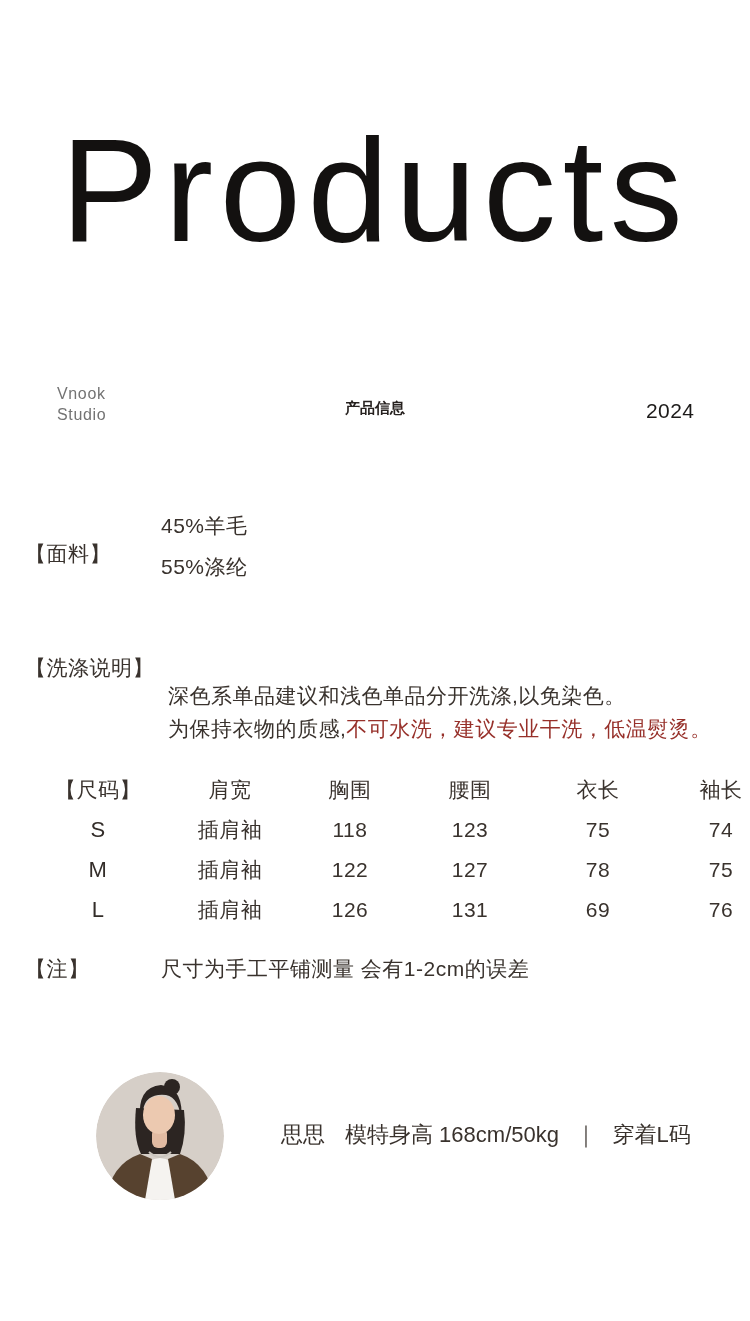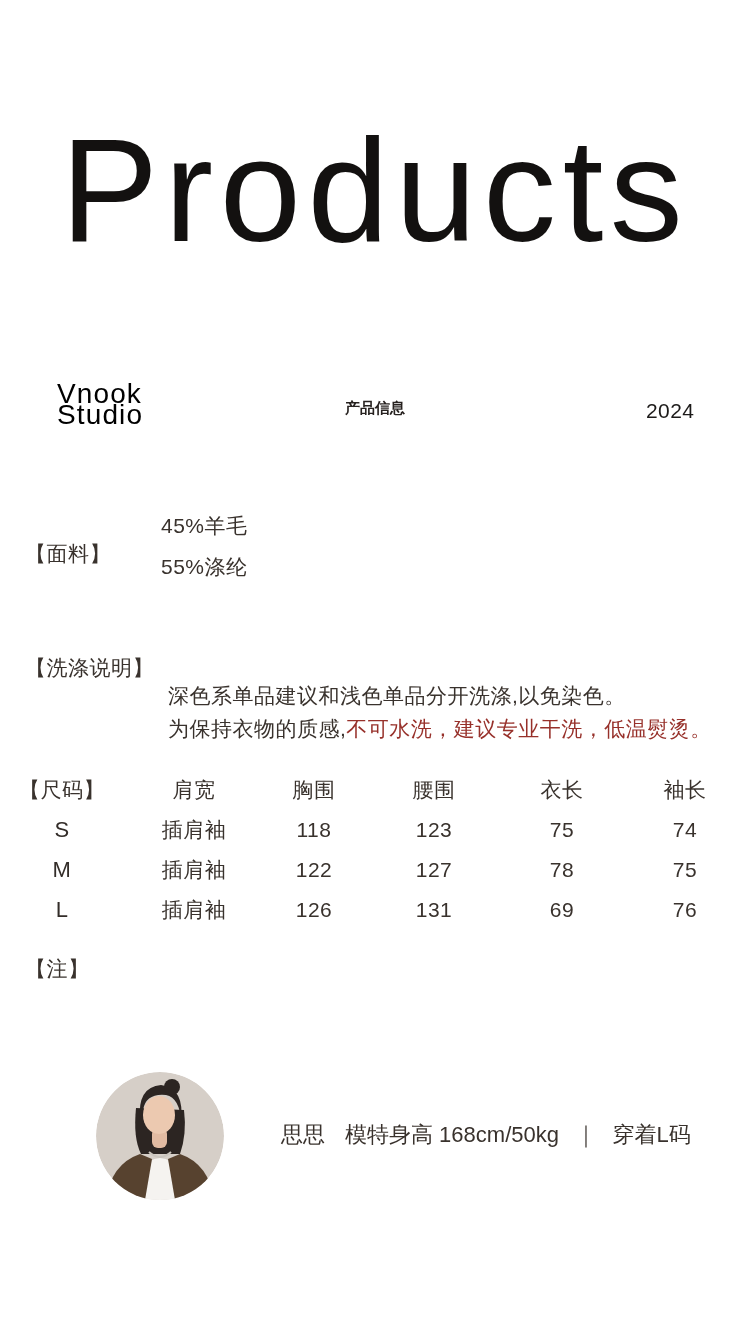--- a/index.html
+++ b/index.html
@@ -21,22 +21,22 @@
     letter-spacing:0.045em;
     line-height:1;
     color:#131110;
     white-space:nowrap;
   }
   .title-line1{top:118px;}
   .title-line2{top:232px;}
   
   .brand{
     position:absolute;left:57px;top:383px;
-    font-size:28px;line-height:21px;letter-spacing:0.04em;
-    font-weight:500;color:#000000;white-space:pre-line;
+    font-size:16px;line-height:21px;letter-spacing:0.04em;
+    font-weight:500;color:#737373;white-space:pre-line;
   }
   .subtitle{
     position:absolute;left:0;right:0;top:399px;
     text-align:center;font-size:15px;font-weight:700;color:#272220;
   }
   .year{
     position:absolute;left:646px;top:399px;
     font-size:21px;color:#1c1a19;letter-spacing:0.02em;
   }
   
@@ -48,21 +48,21 @@
     position:absolute;
     font-size:21px;line-height:24px;color:#39322d;letter-spacing:0.5px;
     white-space:nowrap;
   }
   .red{color:#97302a;}
   
   .size-table{position:absolute;left:0;top:770px;width:750px;}
   .size-row{
     display:grid;
     grid-template-columns:124px 140px 100px 140px 116px 130px;
-    height:40px;align-items:center;
+    height:40px;align-items:center;padding-left:36px;
   }
   .size-row > div{
     text-align:center;font-size:21px;color:#39322d;letter-spacing:0.5px;
   }
   .size-row .sz{font-size:22px;color:#332d29;}
   
   .avatar{
     position:absolute;left:96px;top:1072px;width:128px;height:128px;
     border-radius:50%;overflow:hidden;
   }
@@ -122,20 +122,21 @@
       <div class="sz">L</div>
       <div>插肩袖</div>
       <div>126</div>
       <div>131</div>
       <div>69</div>
       <div>76</div>
     </div>
   </div>
 
   <div class="spec-label" style="top:957px;">【注】</div>
+  <div class="spec-text" style="left:161px;top:957px;">尺寸为手工平铺测量 会有1-2cm的误差</div>
 
   <div class="avatar">
     <svg width="128" height="128" viewBox="0 0 128 128">
       <circle cx="64" cy="64" r="64" fill="#d6cfc8"></circle>
       <path d="M40 36 Q37 66 45 82 L84 82 Q91 62 88 38 Z" fill="#2c2522"></path>
       <rect x="56" y="56" width="15" height="20" rx="6" fill="#e2bba2"></rect>
       <ellipse cx="63" cy="43" rx="16" ry="19" fill="#ecc9b0"></ellipse>
       <path d="M44 48 Q41 15 65 13 Q89 16 85 50 Q84 26 70 23 Q50 21 47 38 Q45 42 44 48 Z" fill="#2c2522"></path>
       <circle cx="76" cy="15" r="8" fill="#2c2522"></circle>
       <path d="M38 128 Q40 88 64 86 Q88 88 90 128 Z" fill="#f5f3f0"></path>

